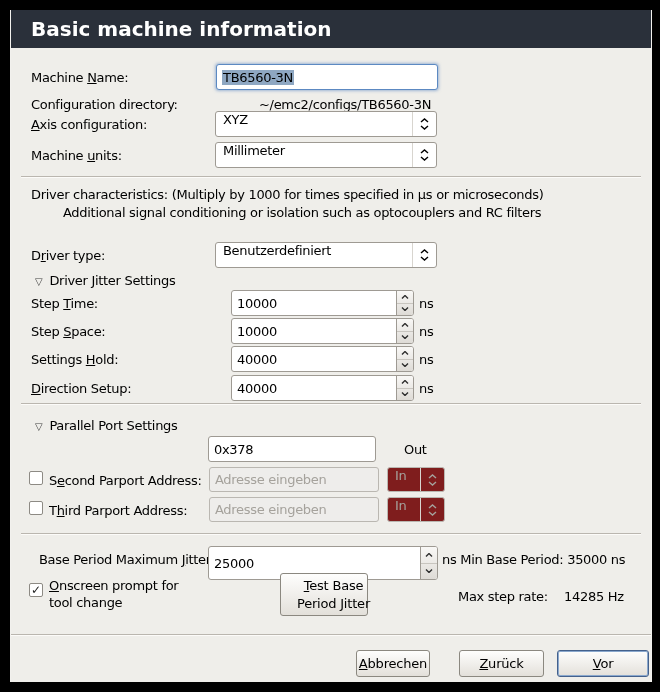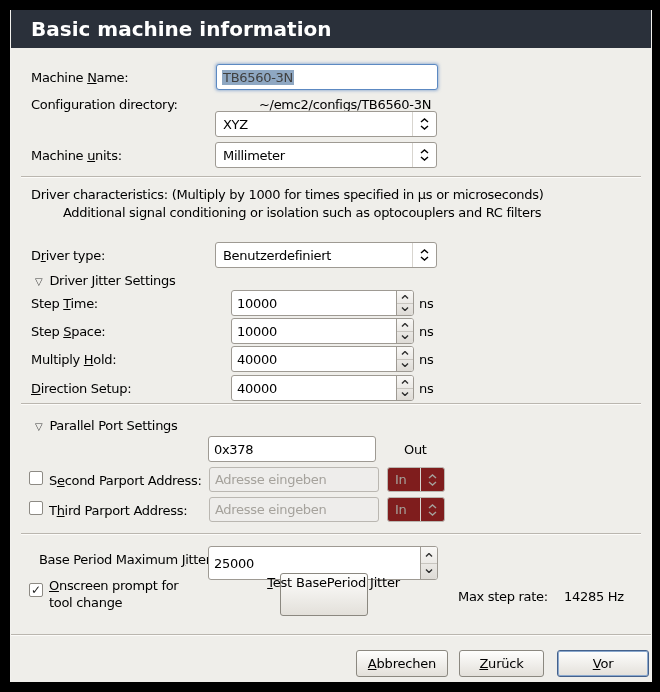--- a/index.html
+++ b/index.html
@@ -21,28 +21,28 @@
   .lbl{position:absolute;white-space:nowrap;letter-spacing:-0.3px;line-height:17px}
   .mk{text-decoration:underline}
 
   .tfield{
     position:absolute;background:#fff;border:1px solid #9e9a93;border-radius:3px;
     box-sizing:border-box;display:flex;align-items:center;padding:0 5px;font-size:13px;
     letter-spacing:-0.3px;
   }
   input.tfield{font-family:inherit;color:#000;outline:none;margin:0}
   .focused{border-color:#5c89c2;box-shadow:0 0 3px 1px rgba(92,137,194,.55)}
-  .sel{background:#8ea7c2;color:#404040;padding:0 1px}
+  .sel{background:#8ea7c2;color:#000000;padding:0 1px}
 
   .dfield{background:#eeedeb;border-color:#bab7b1;color:#a5a29c}
   input.dfield::placeholder{color:#a5a29c;opacity:1}
 
   .combo{
     position:absolute;background:#fff;border:1px solid #9e9a93;border-radius:3px;
-    box-sizing:border-box;display:flex;align-items:center;padding:0 28px 0 7px;
+    box-sizing:border-box;display:flex;padding:0 28px 0 7px;
     letter-spacing:-0.3px;
   }
   .combo .arrows{
     position:absolute;right:0;top:0;bottom:0;width:23px;border-left:1px solid #d8d5cf;
     display:flex;flex-direction:column;align-items:center;justify-content:center;gap:2px;
   }
   .combo.disabled{background:#7f1d1d;border-color:#bab7b1;color:#a5a29c}
   svg.chev path{stroke:currentColor;fill:none;stroke-width:1.4}
 
   .spin{
@@ -63,21 +63,21 @@
   .exp{position:absolute;white-space:nowrap;letter-spacing:-0.3px}
   .exp .tri{font-size:10px;color:#3c3c3c;margin-right:7px}
 
   .sep{position:absolute;height:0;border-top:1px solid #bab6af;border-bottom:1px solid #fcfbf9}
 
   .btn{
     position:absolute;box-sizing:border-box;background:linear-gradient(#fefefd,#e3e0da);
     border:1px solid #8b8880;border-radius:3px;display:flex;align-items:center;justify-content:center;
     letter-spacing:-0.2px;cursor:default;white-space:nowrap;
   }
-  .btn-test{flex-direction:row;align-items:flex-start;justify-content:center;padding-left:19px;line-height:18px}
+  .btn-test{flex-direction:column;align-items:center;justify-content:center;padding-left:19px;line-height:18px}
   .btn-default{border:1px solid #44618c;box-shadow:inset 0 0 0 1px #8aa8cd}
 
   
   #lbl-machine-name{left:20px;top:59px}
   #fld-machine-name{left:205px;top:54px;width:222px;height:26px}
   #lbl-config-dir{left:20px;top:86px}
   #val-config-dir{left:248px;top:86px}
   #lbl-axis{left:20px;top:106px}
   #cmb-axis{left:204px;top:101px;width:222px;height:26px}
   #lbl-units{left:20px;top:137px}
@@ -118,41 +118,42 @@
   #lbl-jitter{left:28px;top:541px}
   #spin-jitter{left:197px;top:536px;width:230px;height:34px}
   #jitter-note{left:431px;top:541px}
   #cb-tool{left:18px;top:573px}
   #lbl-tool1{left:38px;top:567px}
   #lbl-tool2{left:38px;top:584px}
   #btn-test{left:269px;top:563px;width:88px;height:43px}
   #lbl-maxrate{left:447px;top:578px}
   #val-maxrate{left:553px;top:578px}
   #content-bottom{left:0;top:624px;width:640px}
-  #btn-abbrechen{left:345px;top:640px;width:92px;height:27px}
+  #btn-abbrechen{left:345px;top:640px;width:74px;height:27px}
   #btn-zurueck{left:448px;top:640px;width:85px;height:27px}
   #btn-vor{left:546px;top:640px;width:92px;height:27px}
 </style>
 </head>
 <body>
 
 <div class="window">
 
   <div class="header">
     <span class="title">Basic machine information</span>
   </div>
 
   <span class="lbl" id="lbl-machine-name"><span>Machine </span><span class="mk">N</span><span>ame:</span></span>
   <div class="tfield focused" id="fld-machine-name">
     <span class="sel">TB6560-3N</span>
   </div>
 
   <span class="lbl" id="lbl-config-dir">Configuration directory:</span>
   <span class="lbl" id="val-config-dir">~/emc2/configs/TB6560-3N</span>
 
+  <span class="lbl" id="lbl-axis"><span></span><span class="mk">A</span><span>xis configuration:</span></span>
   <div class="combo" id="cmb-axis">
     <span>XYZ</span>
     <span class="arrows">
       <svg class="chev" width="9" height="5" viewBox="0 0 9 5">
           <path d="M1 4 L4.5 1 L8 4"></path>
         </svg>
       <svg class="chev" width="9" height="5" viewBox="0 0 9 5">
           <path d="M1 1 L4.5 4 L8 1"></path>
         </svg>
     </span>
@@ -220,21 +221,21 @@
         </span>
       <span class="sbtn">
           <svg class="chev" width="8" height="4" viewBox="0 0 8 4">
             <path d="M1 0.5 L4 3.5 L7 0.5"></path>
           </svg>
         </span>
     </span>
   </div>
   <span class="lbl" id="ns2">ns</span>
 
-  <span class="lbl" id="lbl-dir-hold"><span>Multiply </span><span class="mk">H</span><span>old:</span></span>
+  <span class="lbl" id="lbl-dir-hold"><span>Settings </span><span class="mk">H</span><span>old:</span></span>
   <div class="spin" id="spin-dir-hold">
     <span class="sval">40000</span>
     <span class="sbtns">
       <span class="sbtn up">
           <svg class="chev" width="8" height="4" viewBox="0 0 8 4">
             <path d="M1 3.5 L4 0.5 L7 3.5"></path>
           </svg>
         </span>
       <span class="sbtn">
           <svg class="chev" width="8" height="4" viewBox="0 0 8 4">
@@ -311,20 +312,21 @@
             <path d="M1 3.5 L4 0.5 L7 3.5"></path>
           </svg>
         </span>
       <span class="sbtn">
           <svg class="chev" width="8" height="4" viewBox="0 0 8 4">
             <path d="M1 0.5 L4 3.5 L7 0.5"></path>
           </svg>
         </span>
     </span>
   </div>
+  <span class="lbl" id="jitter-note">ns Min Base Period: 35000 ns</span>
 
   <span class="cb" id="cb-tool"><span>✓</span></span>
   <span class="lbl" id="lbl-tool1"><span></span><span class="mk">O</span><span>nscreen prompt for</span></span>
   <span class="lbl" id="lbl-tool2">tool change</span>
 
   <div class="btn btn-test" id="btn-test">
     <span><span class="mk">T</span><span>est Base</span></span>
     <span>Period Jitter</span>
   </div>
 

